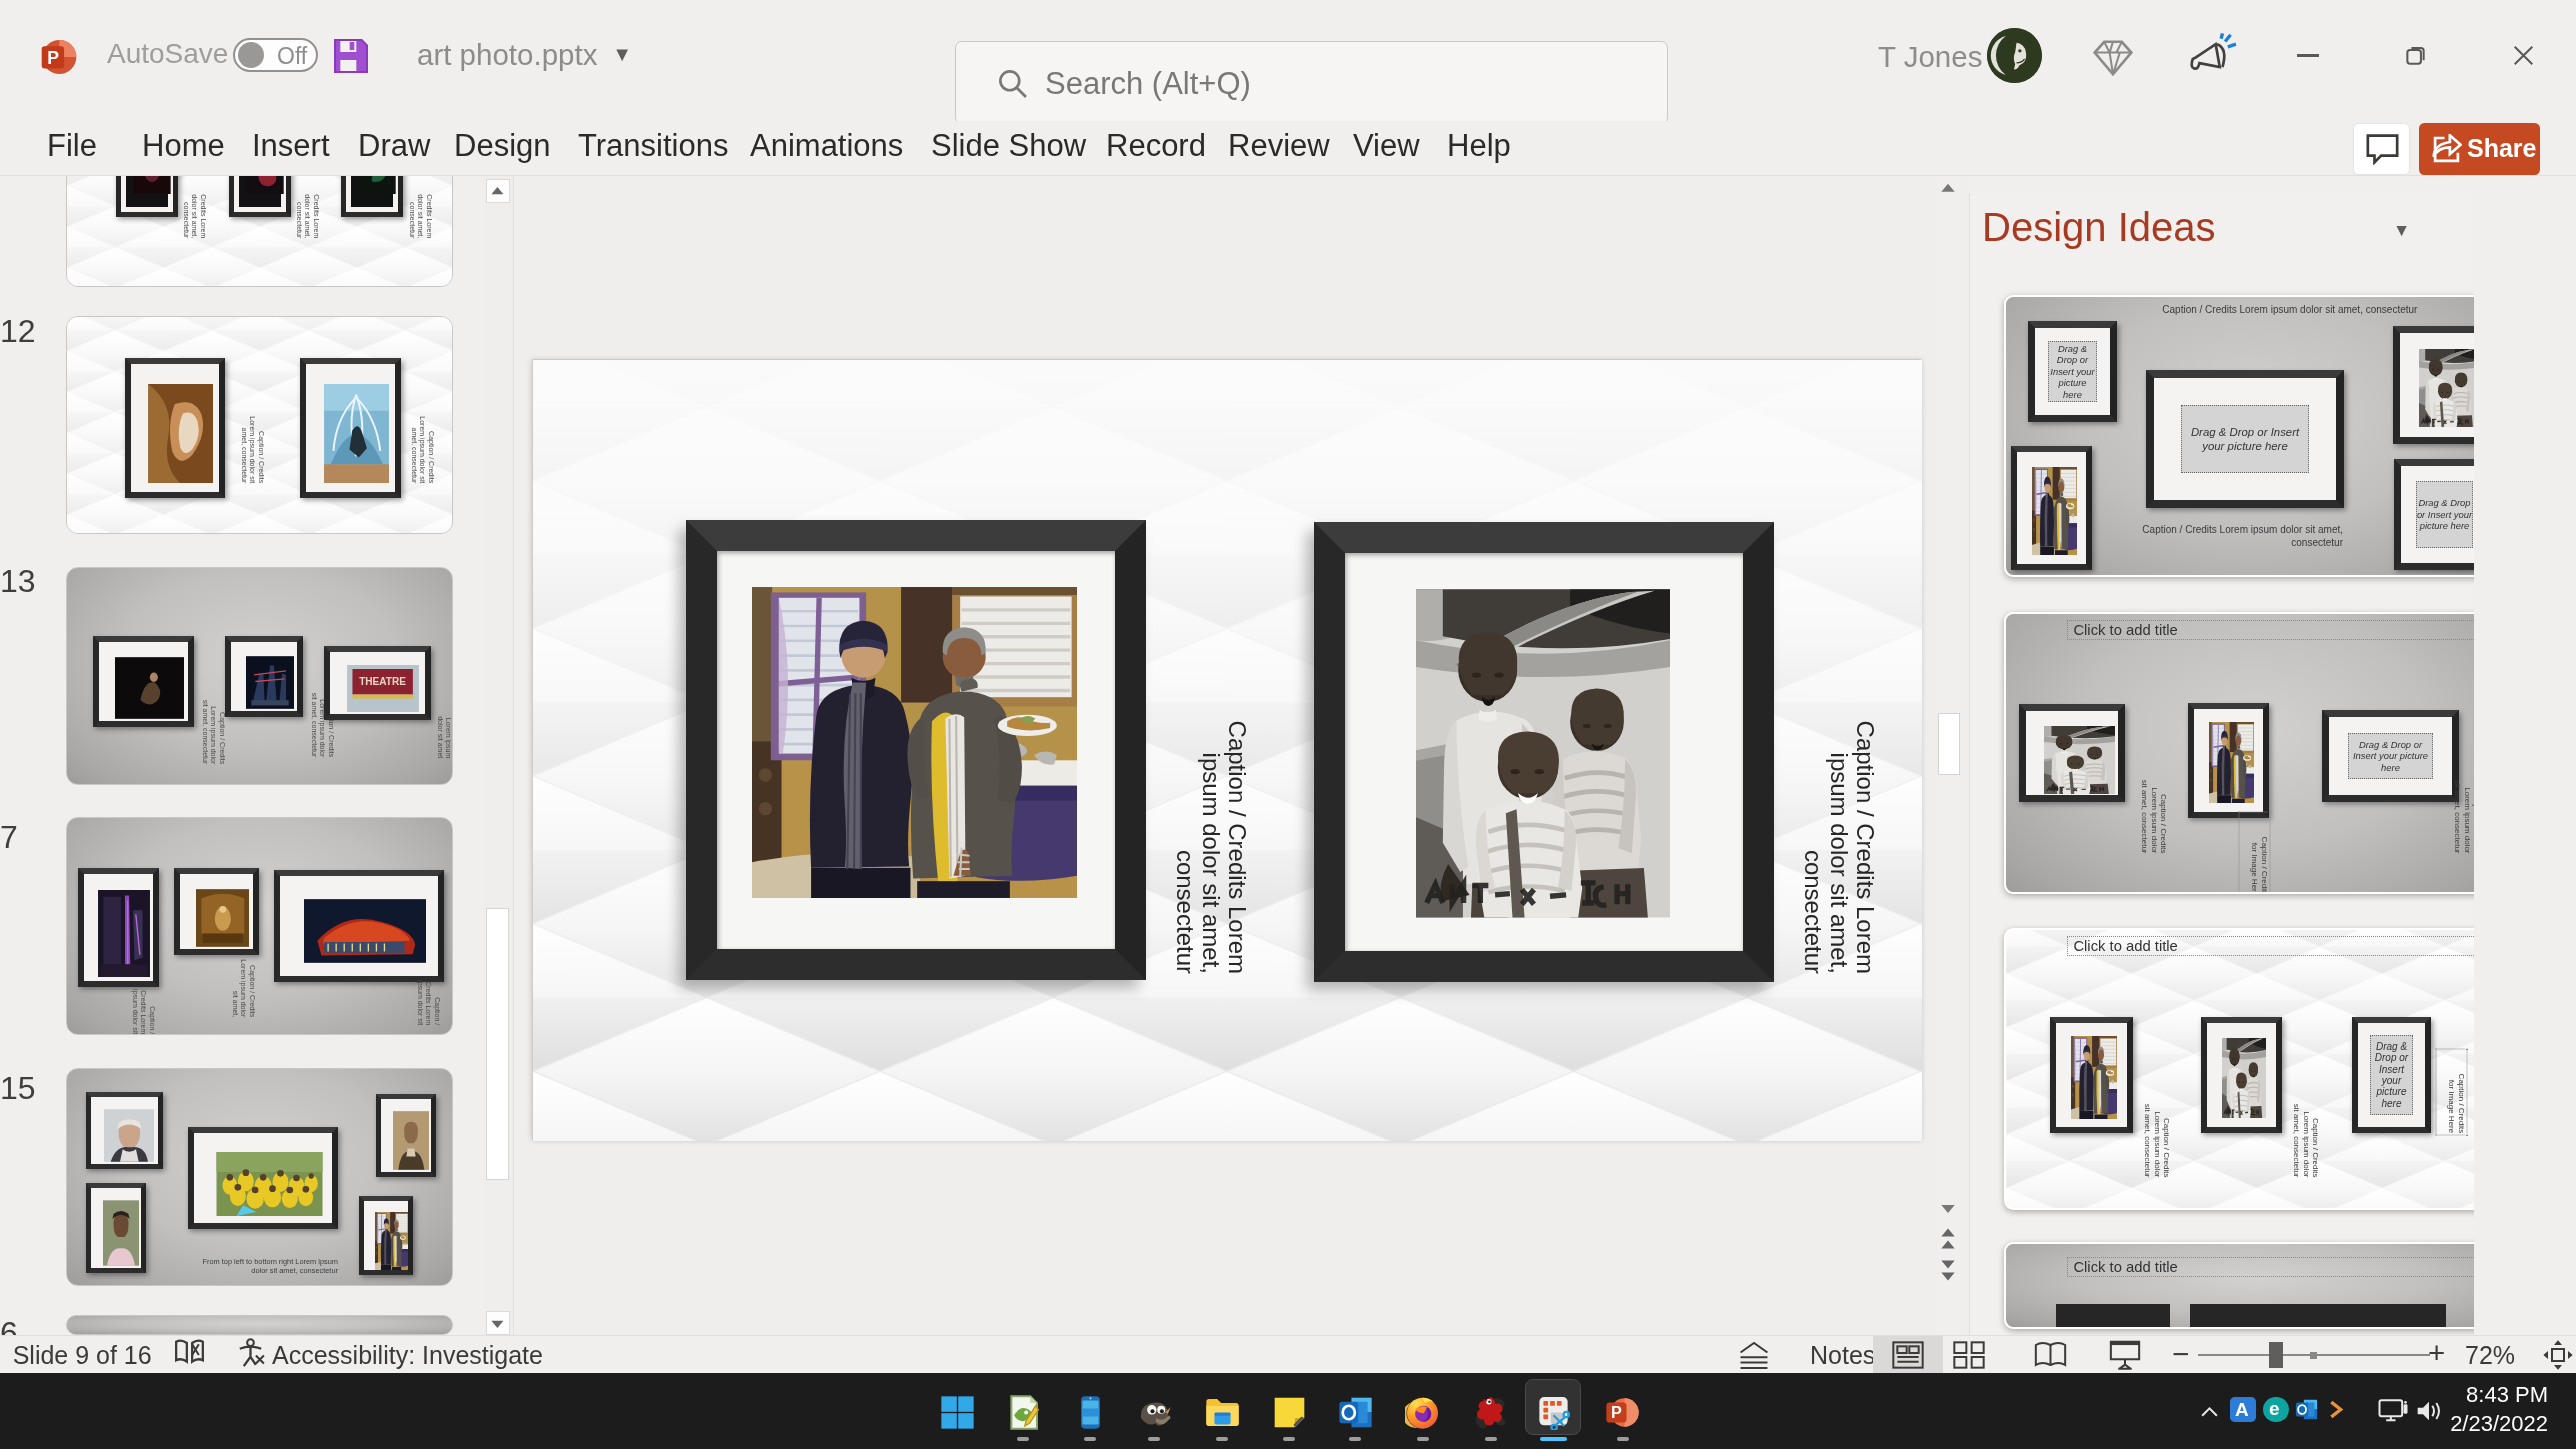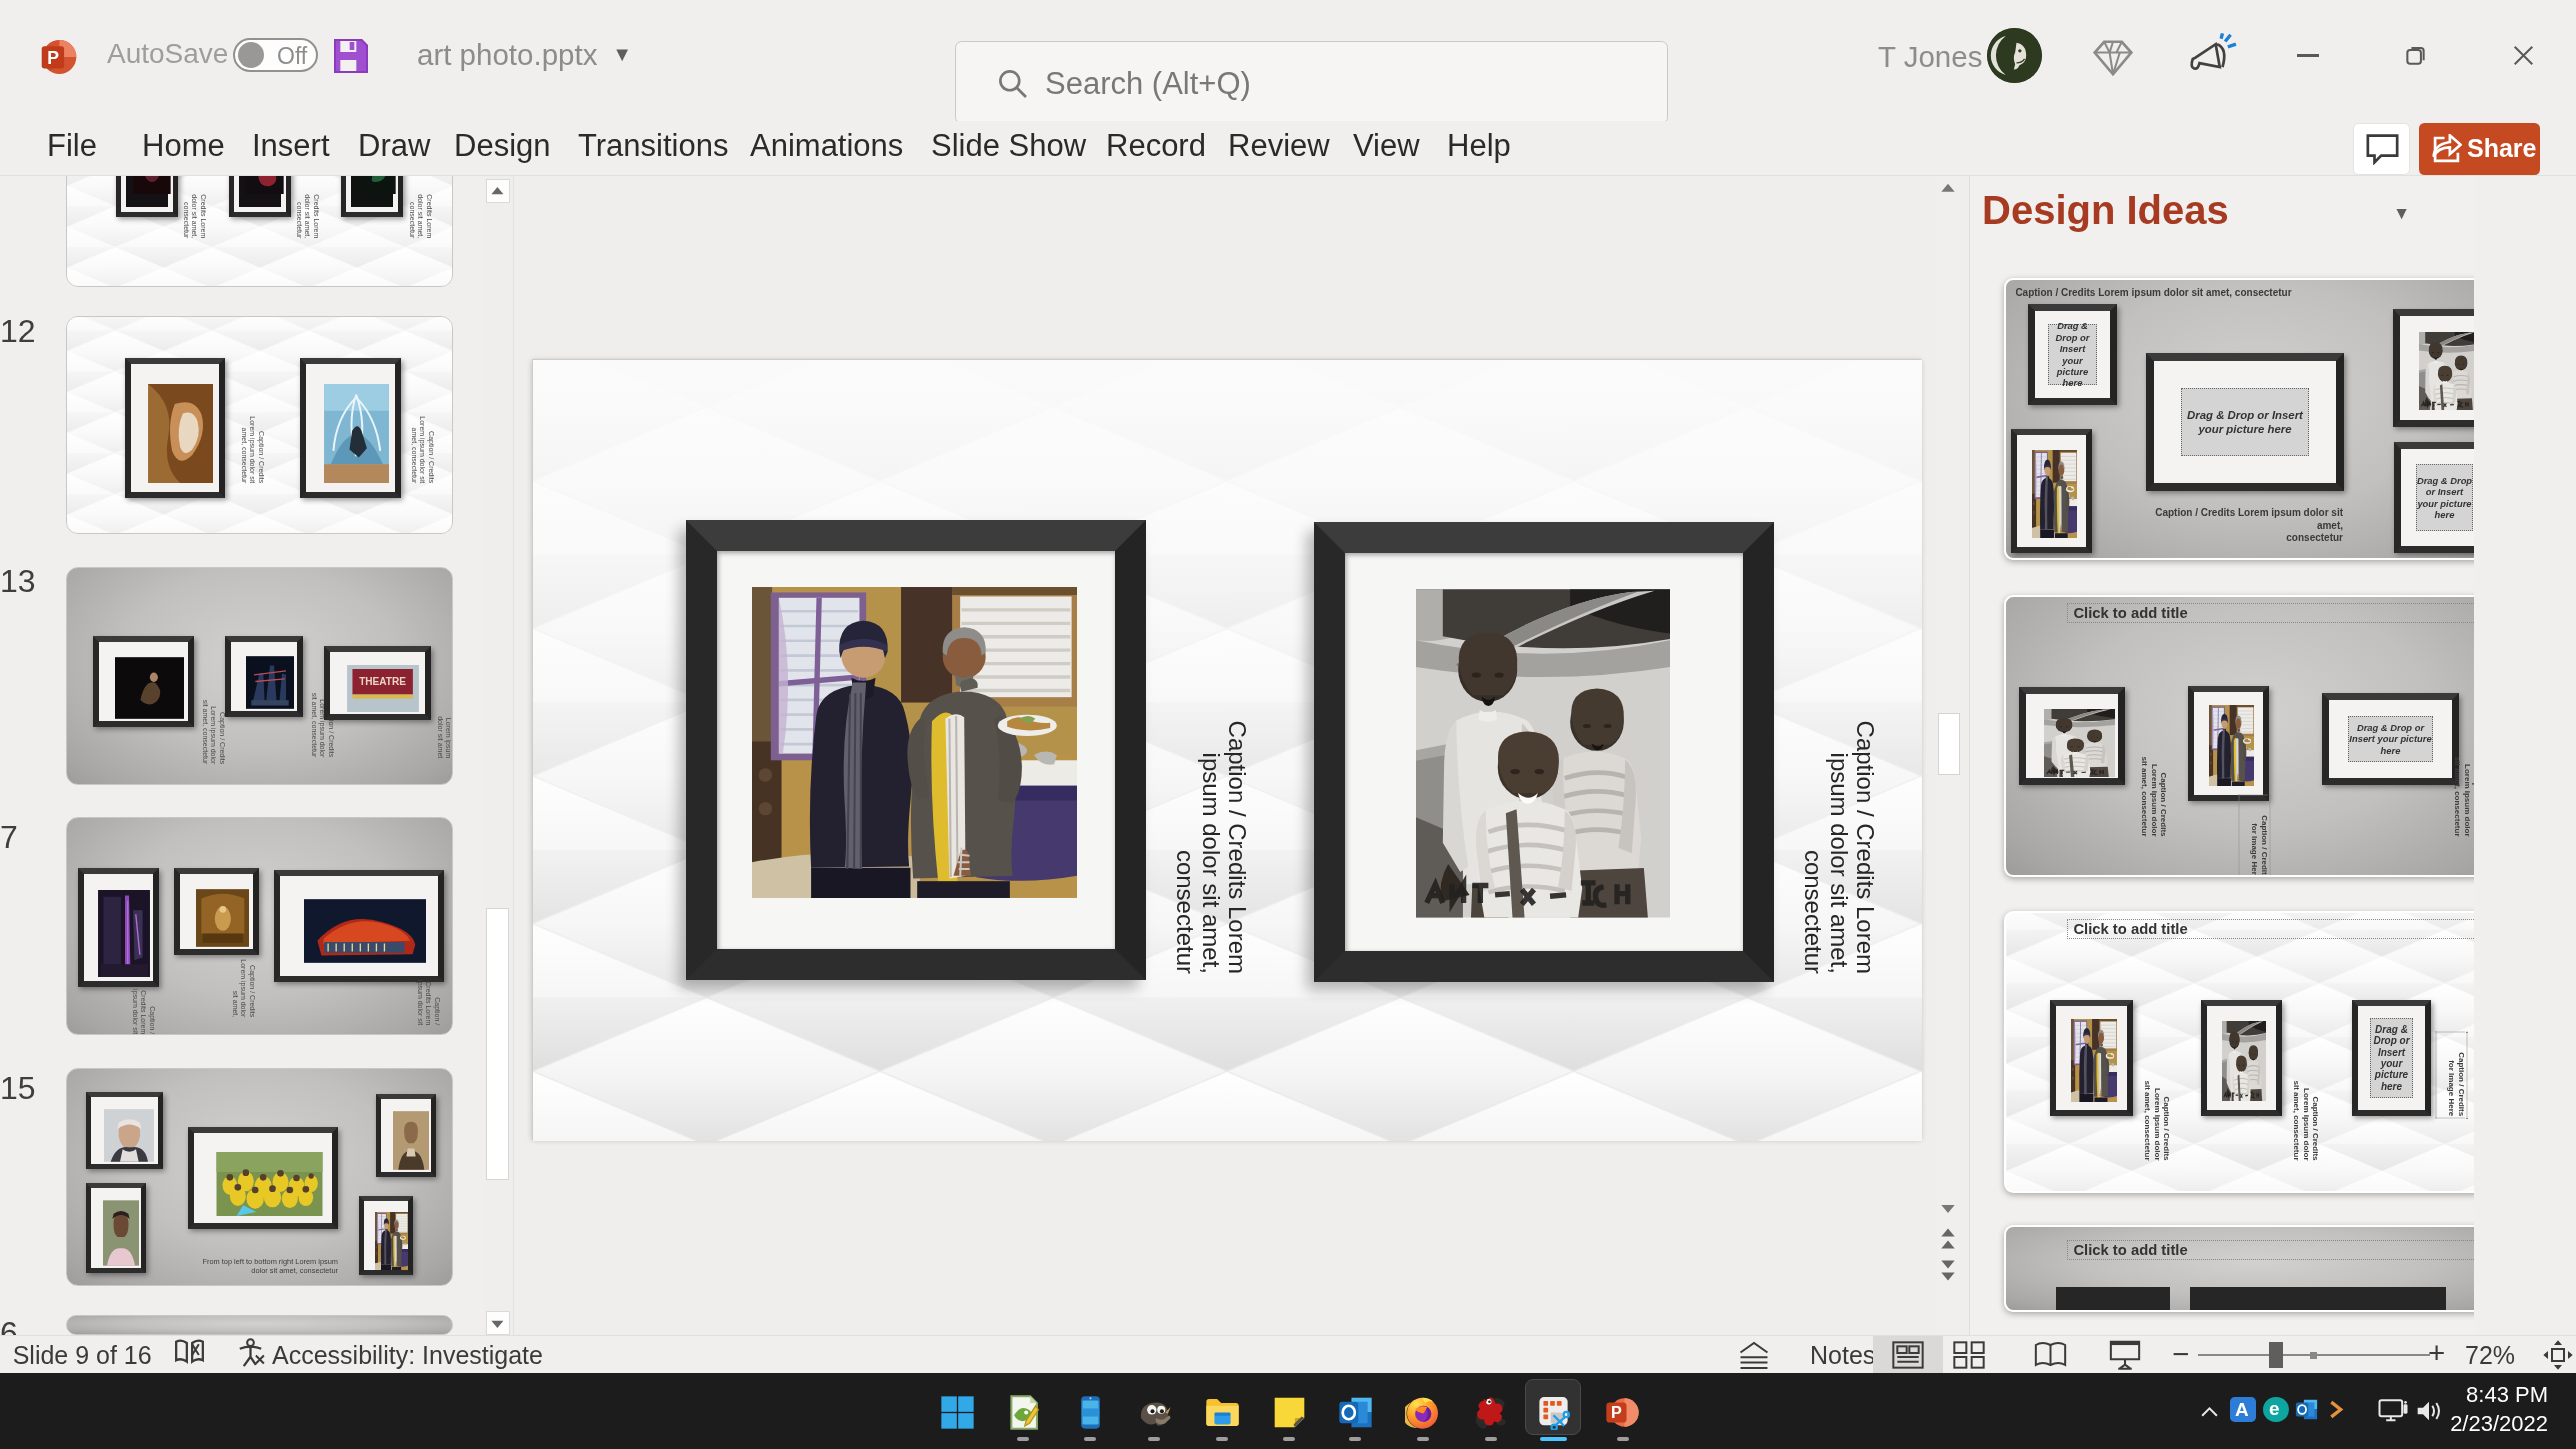--- a/index.html
+++ b/index.html
@@ -28,21 +28,21 @@
 
   
   #tabsrow { position:absolute; left:0; top:121px; width:2576px; height:55px; background:#f1efee; border-bottom:1.3px solid #e2e0de; }
   .tab { position:absolute; top:6.7px; font-size:31px; color:#2b2a29; }
   #btn-comments { position:absolute; left:2353px; top:123px; width:57px; height:52px; background:#fff; border:0.7px solid #e5e3e1; border-radius:5.4px; }
   #btn-share { position:absolute; left:2419px; top:123px; width:121px; height:52px; background:#c64a21; border-radius:5.4px; color:#fff; font-size:25px; font-weight:bold; }
 
   
   #leftpanel { position:absolute; left:0; top:176px; width:513px; height:1159px; background:#f1efee; overflow:hidden; }
   #canvas { position:absolute; left:513px; top:176px; width:1456px; height:1159px; background:#f0eeec; border-left:1.3px solid #e3e1df; overflow:hidden; }
-  #designpanel { position:absolute; left:1969px; top:176px; width:505px; height:1159px; background:#f2f0ef; border-left:1.3px solid #e0dedc; overflow:hidden;font-weight:bold; }
+  #designpanel { position:absolute; left:1969px; top:193px; width:505px; height:1159px; background:#f2f0ef; border-left:1.3px solid #e0dedc; overflow:hidden; }
 
   
   #slide { position:absolute; left:18px; top:183px; width:1389px; height:781px; background:#fff; border:0.7px solid #cecccb; box-shadow:0 0.7px 5.4px rgba(0,0,0,0.22); }
 
   
   .bigframe { position:absolute; width:460px; height:460px; }
   .frame-outer { position:absolute; inset:0;
      border-style:solid; border-width:31px;
      border-color:#3c3c3c #242424 #2d2d2d #282828;
      background:#f6f6f5; box-shadow:-6.7px 9.4px 13.4px rgba(0,0,0,0.28); }
@@ -685,21 +685,21 @@
 </div>
 
 <div id="designpanel">
   <div style="position:absolute;left:12px;top:12px;font-size:40px;color:#a63b22">Design Ideas</div>
   <div style="position:absolute;left:423px;top:27px;font-size:17.4px;color:#605e5c">▼</div>
   <svg style="position:absolute;left:530px;top:23.5px" width="21.5" height="21.5" viewBox="0 0 32 32">
     <path d="M4 4 L28 28 M28 4 L4 28" stroke="#4a4846" stroke-width="3"></path>
   </svg>
 
   <div class="dcard" style="top:102px;height:282px">
-    <div class="cap1" style="left:9.4px;top:6.7px;width:402px;text-align:left">Caption / Credits Lorem ipsum dolor sit amet, consectetur</div>
+    <div class="cap1" style="left:9.4px;top:6.7px;width:402px;text-align:right">Caption / Credits Lorem ipsum dolor sit amet, consectetur</div>
     <div class="mframe" style="left:22px;top:24px;width:89px;height:101px;border-width:7.4px">
       <div class="phl" style="inset:13.4px">
           <span>Drag &amp; Drop or Insert your picture here</span>
         </div>
     </div>
     <div class="mframe" style="left:140px;top:73px;width:198px;height:138px;border-width:8.7px">
       <div style="position:absolute;inset:8.7px;background:#f4f3f2"></div>
       <div class="phl" style="left:27px;top:27px;right:27px;bottom:27px;font-size:11.4px;line-height:14px">
           <span>Drag &amp; Drop or Insert your picture here</span>
         </div>

